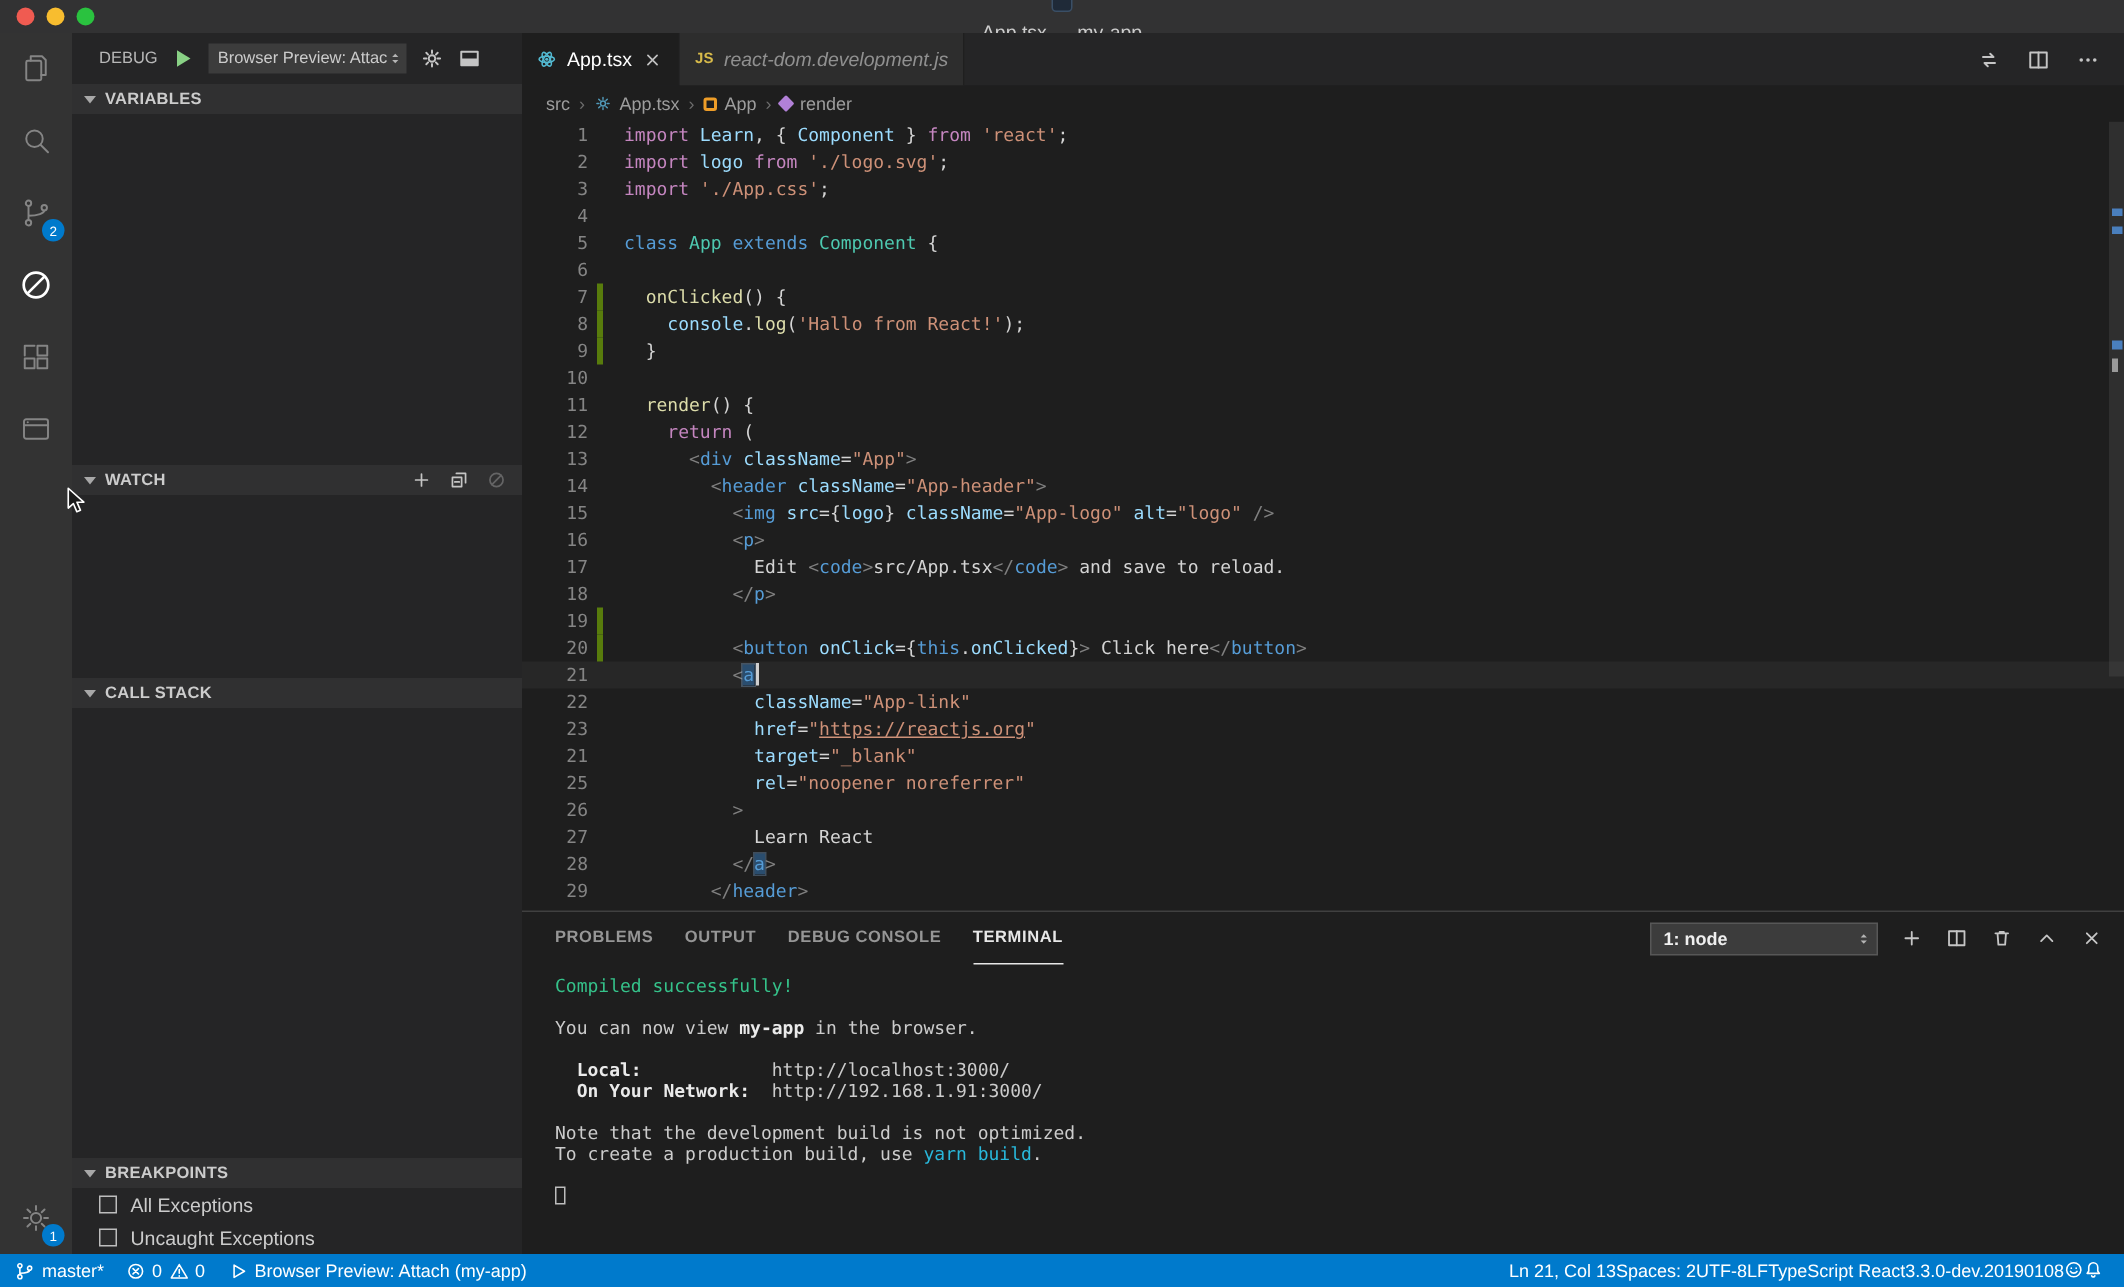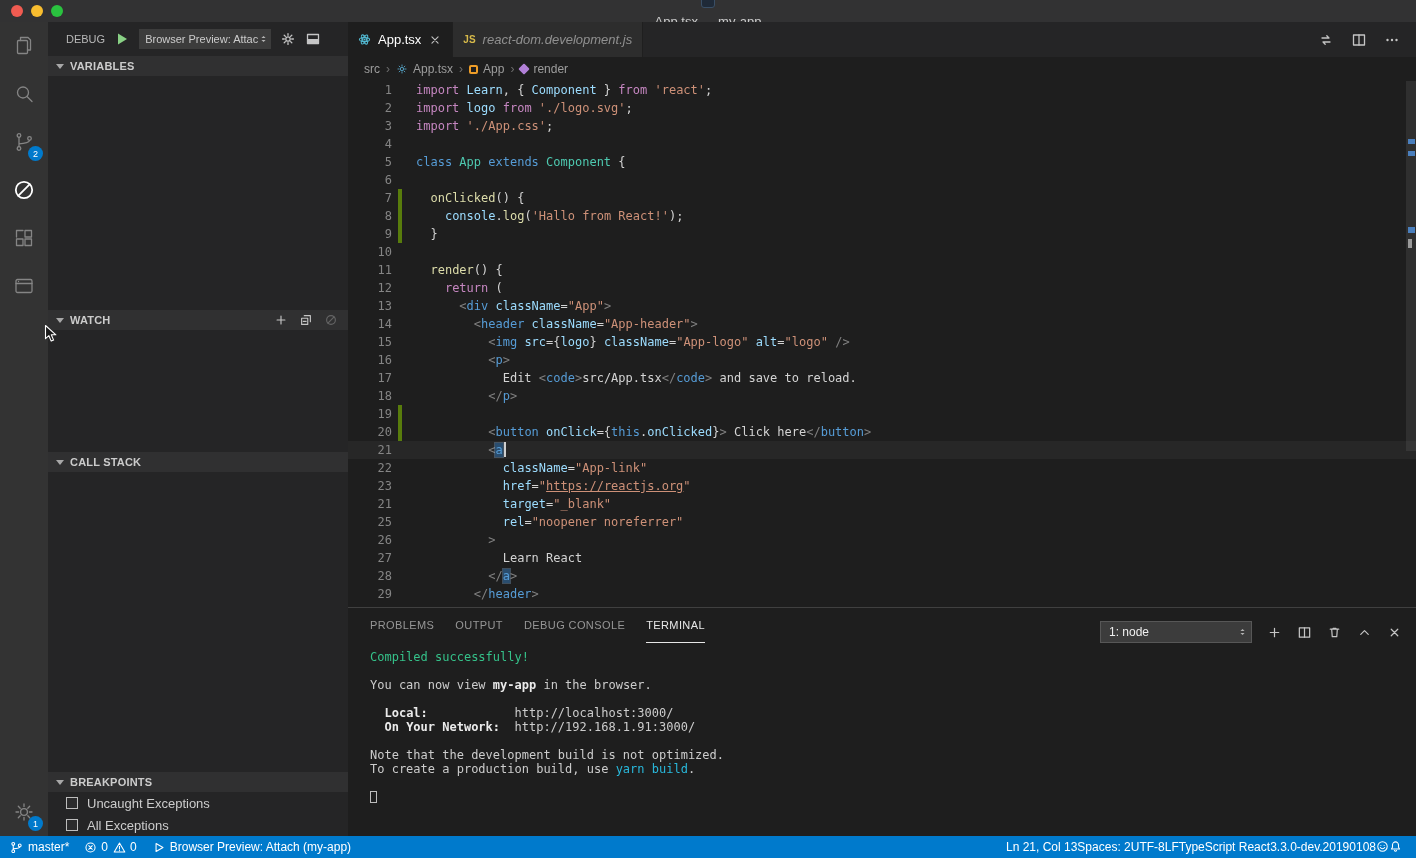--- a/index.html
+++ b/index.html
@@ -89,21 +89,21 @@
   .c-vr{color:#9cdcfe;} .c-st{color:#ce9178;} .c-pu{color:#808080;} .c-pl{color:#d4d4d4;}
   .c-ln{color:#ce9178; text-decoration:underline;}
 
   .overview-ruler { position:absolute; top:0; right:0; width:10px; height:100%; }
   .ov-thumb { position:absolute; top:0; right:0; width:10px; height:370px; background:rgba(130,130,130,0.18); }
   .ov-mark { position:absolute; right:1px; width:7px; background:#4a7fbd; }
   .ov-mark.gray { background:#9a9a9a; width:4px; right:4px; }
 
   
   .panel { height:229px; border-top:1px solid rgba(128,128,128,0.35); display:flex; flex-direction:column; background:#1e1e1e; }
-  .panel-header { height:35px; display:flex; align-items:flex-end; padding:0 14px 0 22px; }
+  .panel-header { height:35px; display:flex; align-items:center; padding:0 14px 0 22px;font-weight:bold; }
   .panel-tabs { display:flex; gap:21px; height:100%; }
   .panel-tab { font-size:11px; letter-spacing:.4px; color:#969696; display:flex; align-items:center;
     border-bottom:1px solid transparent; }
   .panel-tab.active { color:#e7e7e7; border-bottom-color:#e7e7e7; }
   .panel-right { margin-left:auto; display:flex; align-items:center; gap:15px; color:#c5c5c5; }
   .term-select { width:152px; height:22px; background:#3c3c3c; border:1px solid rgba(255,255,255,0.14);
     display:flex; align-items:center; justify-content:space-between; padding:0 3px 0 8px; font-size:12px; color:#efefef; }
   .term-select svg { width:11px; height:14px; color:#b5b5b5; }
   .panel-right .pi svg { width:15px; height:15px; }
   .terminal { flex:1; padding:7px 0 0 22px; font-family:"DejaVu Sans Mono","Liberation Mono",monospace;
@@ -260,25 +260,25 @@
         <span>CALL STACK</span>
       </div>
       <div class="sec-body-callstack"></div>
 
       <div class="section-header">
         <span class="twisty"></span>
         <span>BREAKPOINTS</span>
       </div>
       <div class="bp-row">
         <span class="checkbox"></span>
-        <span>Uncaught Exceptions</span>
+        <span>All Exceptions</span>
       </div>
       <div class="bp-row">
         <span class="checkbox"></span>
-        <span>All Exceptions</span>
+        <span>Uncaught Exceptions</span>
       </div>
     </div>
 
     <div class="editor-area">
       <div class="tabbar">
         <div class="tab active">
           <span>
             <svg viewBox="0 0 16 16" width="13" height="13" style="stroke:#53b9d1">
                 <circle cx="8" cy="8" r="1.3" fill="#53b9d1" stroke="none"></circle>
                 <ellipse cx="8" cy="8" rx="6.3" ry="2.5"></ellipse>

